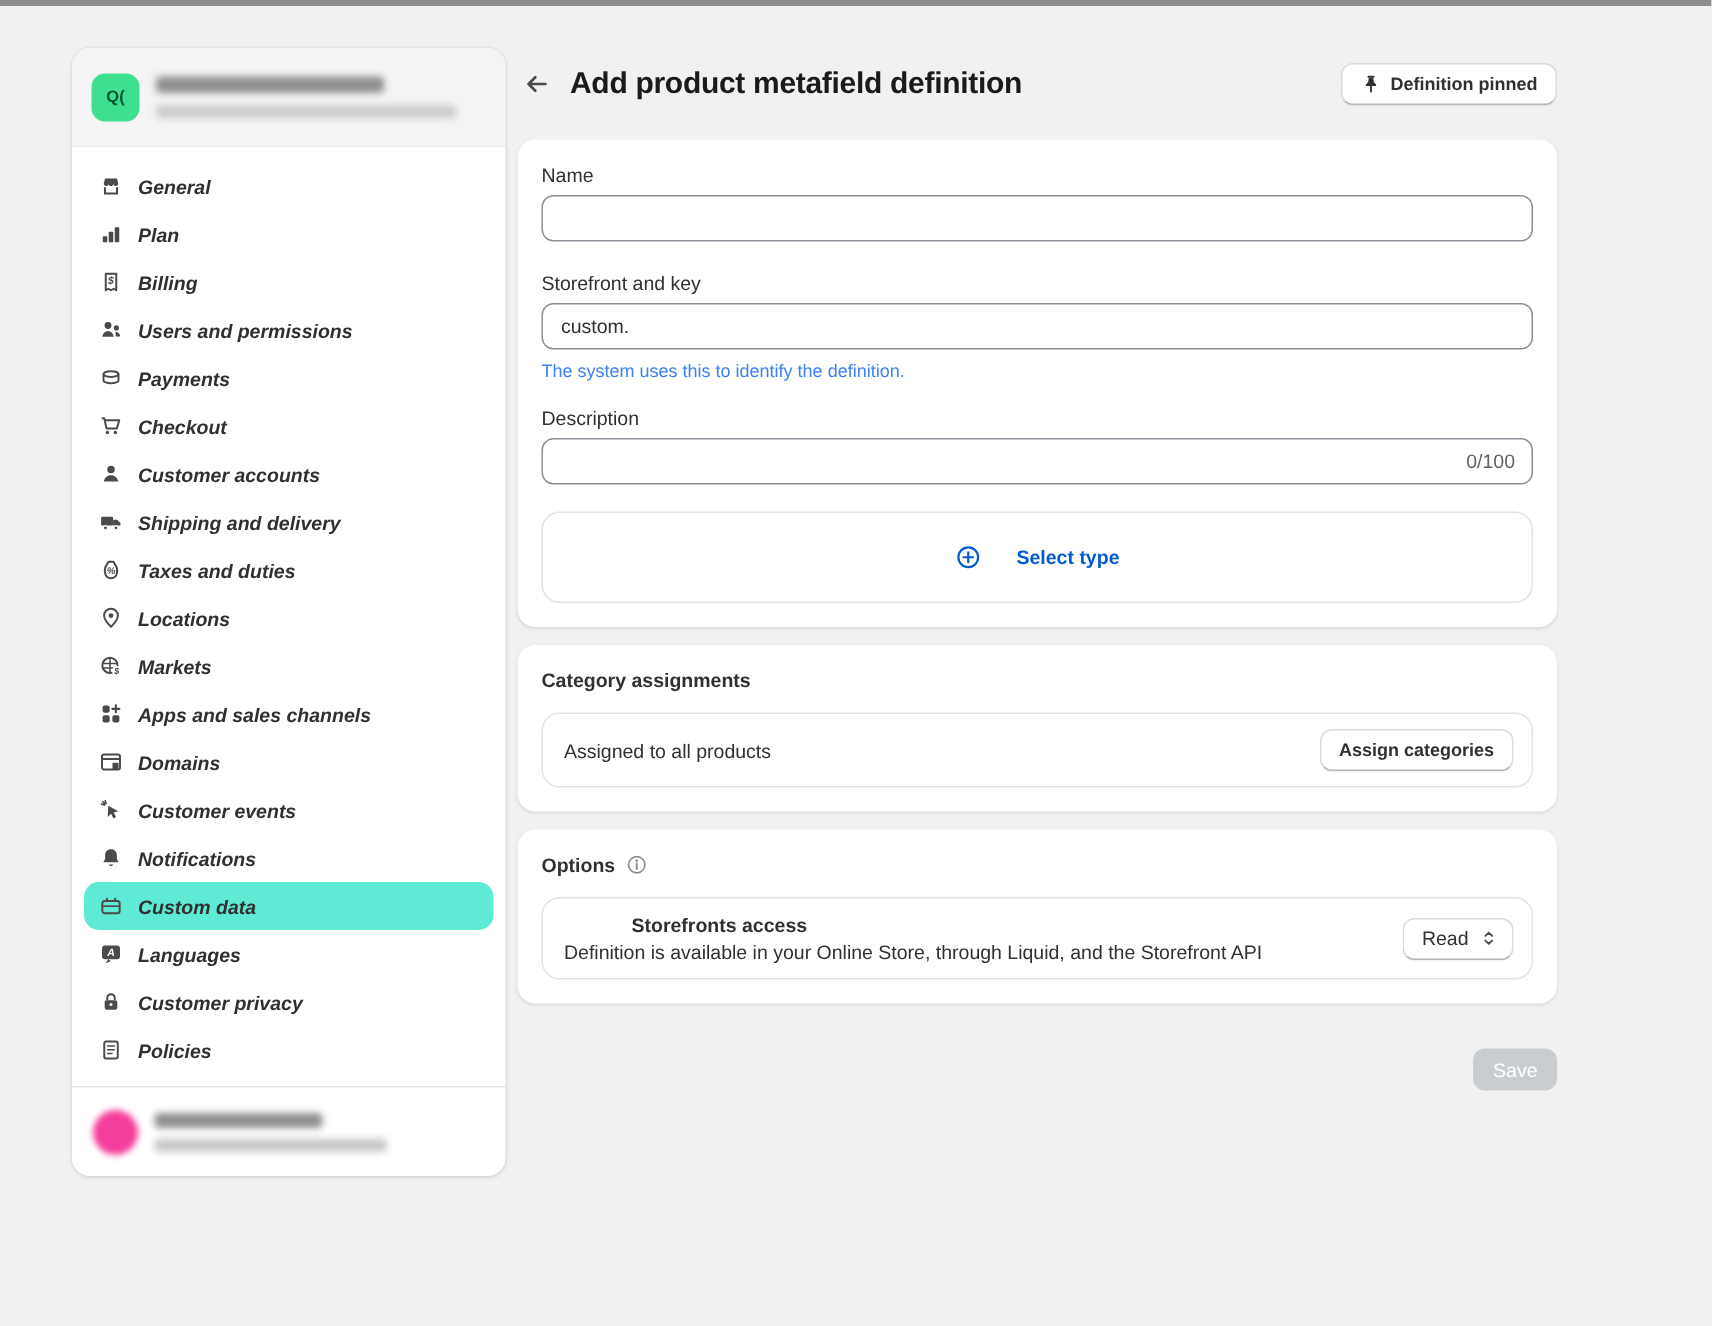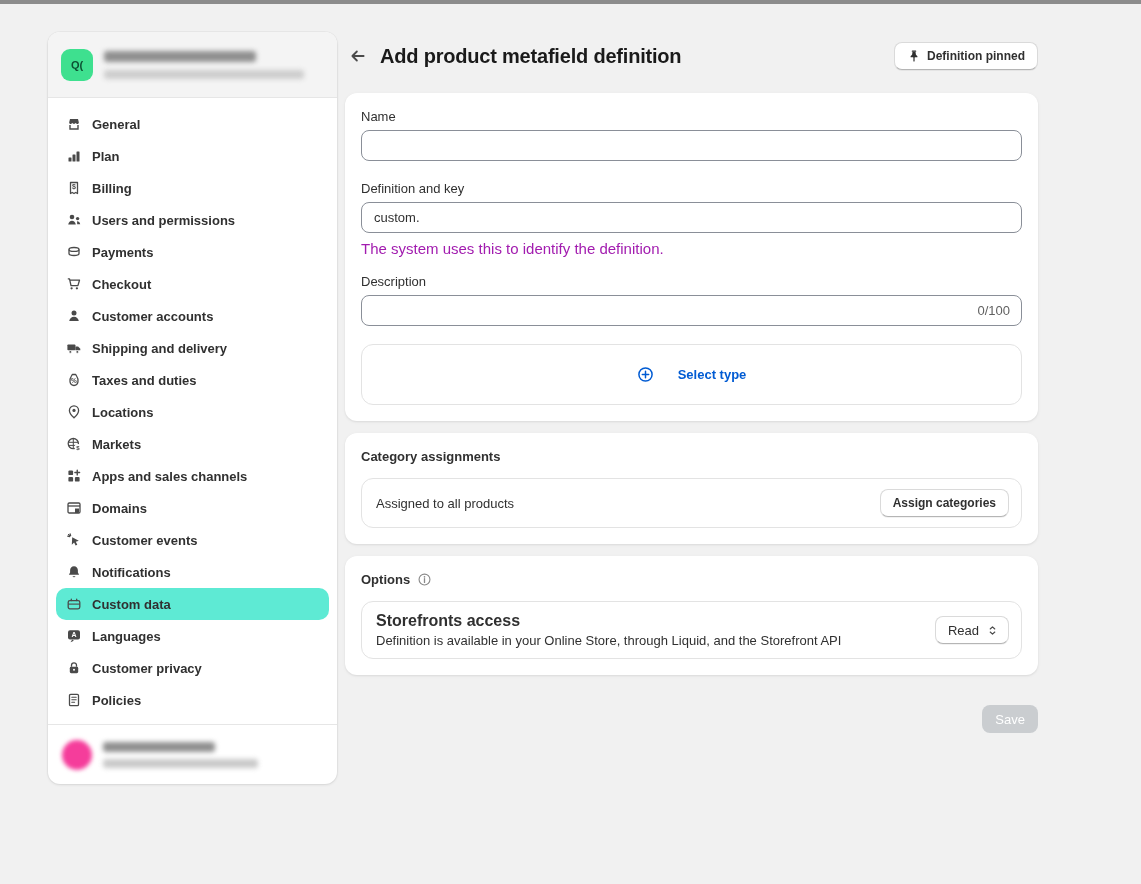--- a/index.html
+++ b/index.html
@@ -26,21 +26,21 @@
   }
   .store-avatar {
     width:32px; height:32px; border-radius:9px; flex:none;
     display:flex; align-items:center; justify-content:center;
     font-size:11px; font-weight:700; color:#0c5132;
   }
   .redact { border-radius:3px; filter:blur(2.5px); }
   .store-meta .redact.r1 { width:152px; height:11px; background:#8f8f8f; }
   .store-meta .redact.r2 { width:200px; height:9px; background:#cdcdcd; margin-top:8px; }
 
-  .nav { flex:1; padding:10px 8px; overflow:hidden; }
+  .nav { flex:1; padding:10px 8px; overflow:hidden;font-style:italic; }
   .nav-item {
     display:flex; align-items:center; gap:10px; height:32px;
     padding:0 10px; border-radius:10px;
     font-size:13px; font-weight:600; color:#303030; cursor:pointer;
   }
   .nav-item.active { background:#5eead4; }
   .nav-icon { width:16px; height:16px; flex:none; display:flex; color:#4a4a4a; }
   .nav-icon svg { display:block; }
 
   .sidebar-footer {
@@ -80,40 +80,40 @@
   .text-input-wrap { position:relative; }
   .text-input {
     width:100%; height:31px; border:1px solid #8a8f98; border-radius:8px;
     padding:0 12px; font-family:inherit; font-size:13px; color:#303030; background:#fff;
     outline:none;
   }
   .char-counter {
     position:absolute; right:12px; top:0; height:31px; display:flex; align-items:center;
     font-size:13px; color:#616161; pointer-events:none;
   }
-  .field-help { font-size:15px; color:#a21caf; margin-top:7px; }
+  .field-help { font-size:12px; color:#3b82f6; margin-top:7px; }
   .fgap { height:20px; }
 
   .select-type-box {
     margin-top:18px; border:1px solid #e3e3e3; border-radius:12px; height:61px;
     display:flex; align-items:center; justify-content:center; gap:24px;
     color:#005bd3; font-size:13px; font-weight:650; cursor:pointer; background:#fff;
   }
   .select-type-box svg { color:#005bd3; }
 
   .section-title { font-size:13px; font-weight:700; color:#303030; }
   .section-title-row { display:flex; align-items:center; gap:7px; margin-bottom:14px; }
   .info-ico { display:flex; color:#8a8a8a; }
 
   .inner-box {
     border:1px solid #e3e3e3; border-radius:12px; padding:10px 12px 10px 14px;
     display:flex; align-items:center; justify-content:space-between; gap:12px;
   }
   .inner-box .body-text { font-size:13px; color:#303030; }
-  .inner-box .row-title { font-size:16px; font-weight:700; color:#303030; margin-bottom:3px; }
+  .inner-box .row-title { font-size:13px; font-weight:700; color:#303030; margin-bottom:3px;margin-left:45px; }
   .inner-box .row-desc { font-size:13px; color:#303030; }
 
   .select-btn {
     display:inline-flex; align-items:center; gap:7px; height:28px; padding:0 9px 0 12px;
     background:#fff; border:1px solid #dadada; border-bottom-color:#b5b5b5;
     border-radius:8px; font-family:inherit; font-size:13px; color:#303030;
     box-shadow:0 1px 0 rgba(0,0,0,.05); cursor:pointer; white-space:nowrap;
   }
   .select-btn svg { color:#4a4a4a; }
 
@@ -359,21 +359,21 @@
   </div>
 
   <section class="card">
     <div class="field-label">Name</div>
     <div class="text-input-wrap">
       <input class="text-input" type="text" value="" style="">
     </div>
 
     <div class="fgap"></div>
 
-    <div class="field-label">Definition and key</div>
+    <div class="field-label">Storefront and key</div>
     <div class="text-input-wrap">
       <input class="text-input" type="text" value="custom." style="">
     </div>
     <div class="field-help">The system uses this to identify the definition.</div>
 
     <div class="fgap" style="height:17px;"></div>
 
     <div class="field-label">Description</div>
     <div class="text-input-wrap">
       <input class="text-input" type="text" style="padding-right: 58px;" value="">

